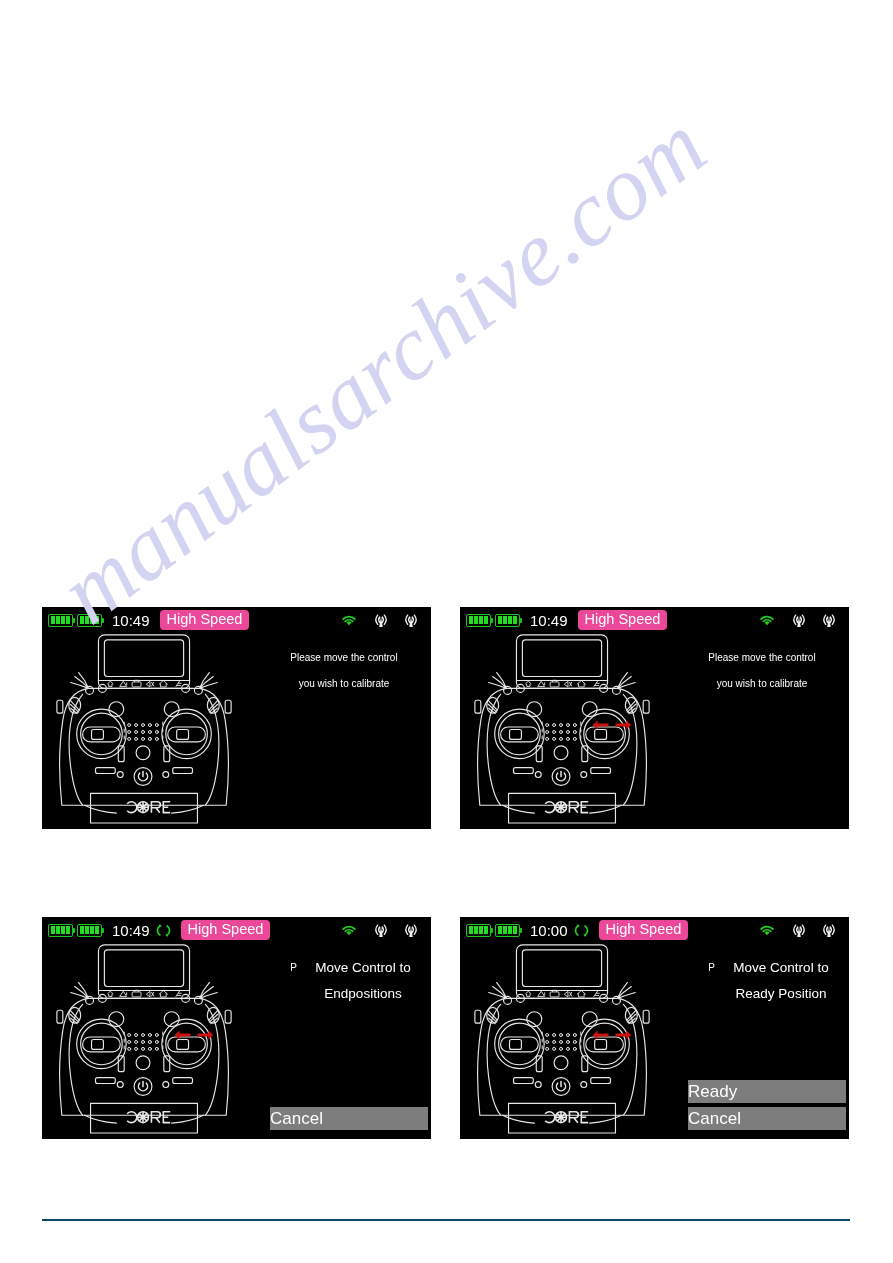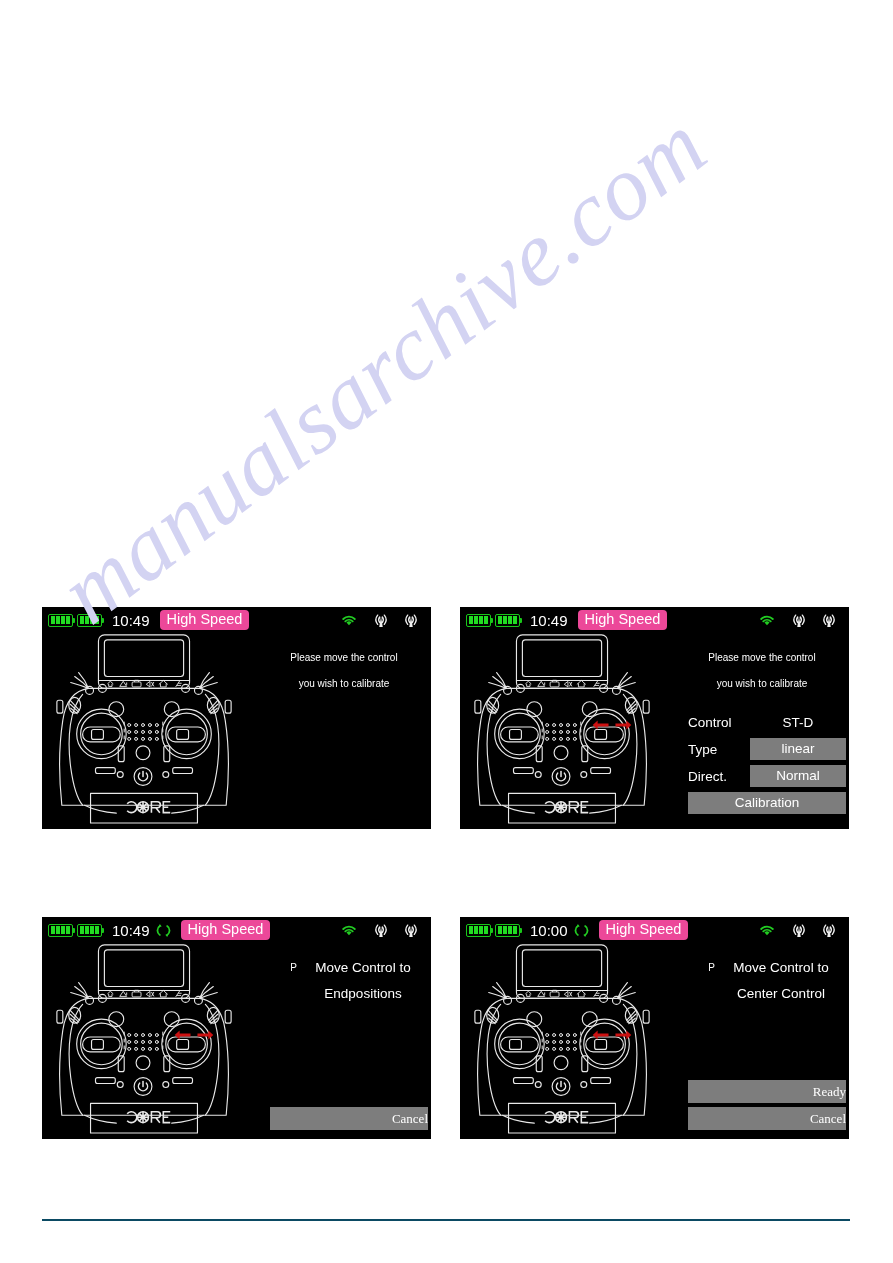--- a/index.html
+++ b/index.html
@@ -203,26 +203,25 @@
   
   .btn-stack {
     position: absolute;
     left: 228px;
     width: 158px;
     z-index: 4;
   }
   .action-btn {
     background: #7d7d7d;
     color: #ffffff;
-    font-size: 13px;
-    text-align: right;
+    font-size: 17px;
+    text-align: left;
     line-height: 23px;
     height: 23px;
     margin-top: 4px;
-    font-family: Liberation Serif, serif;
   }
 
   
   #footer-rule {
     position: absolute;
     left: 42px;
     top: 1219px;
     width: 808px;
     height: 2px;
     background: #0b4a63;
@@ -527,35 +526,20 @@
       <g fill="#cc1111">
         <path d="M131 97 L136 92.5 L136 95.5 L147 95.5 L147 98.5 L136 98.5 L136 101.5 Z"></path>
         <path d="M170 97 L165 92.5 L165 95.5 L154 95.5 L154 98.5 L165 98.5 L165 101.5 Z"></path>
       </g>
     </g>
   </svg>
       <div class="prompt">
         <div>Please move the control</div>
         <div>you wish to calibrate</div>
       </div>
-      <div class="settings">
-        <div class="srow">
-          <span class="lbl">Control</span>
-          <span class="val-plain">ST-D</span>
-        </div>
-        <div class="srow">
-          <span class="lbl">Type</span>
-          <span class="val-btn">linear</span>
-        </div>
-        <div class="srow">
-          <span class="lbl">Direct.</span>
-          <span class="val-btn">Normal</span>
-        </div>
-        <div class="wide-btn">Calibration</div>
-      </div>
     </div>
     <div class="screen" id="screen-3">
       <div class="statusbar">
         <span class="batt">
           <i></i>
           <i></i>
           <i></i>
           <i></i>
         </span>
         <span class="batt">
@@ -871,21 +855,21 @@
         <path d="M170 97 L165 92.5 L165 95.5 L154 95.5 L154 98.5 L165 98.5 L165 101.5 Z"></path>
       </g>
     </g>
   </svg>
       <div class="prompt">
         <div>Please move the control</div>
         <div>you wish to calibrate</div>
       </div>
       <div class="overlay-msg">
         <div>Move Control to</div>
-        <div>Center Control</div>
+        <div>Ready Position</div>
       </div>
       <div class="btn-stack" style="top:159px">
         <div class="action-btn">Ready</div>
         <div class="action-btn">Cancel</div>
       </div>
     </div>
   </div>
 
 <div id="footer-rule"></div>
 

